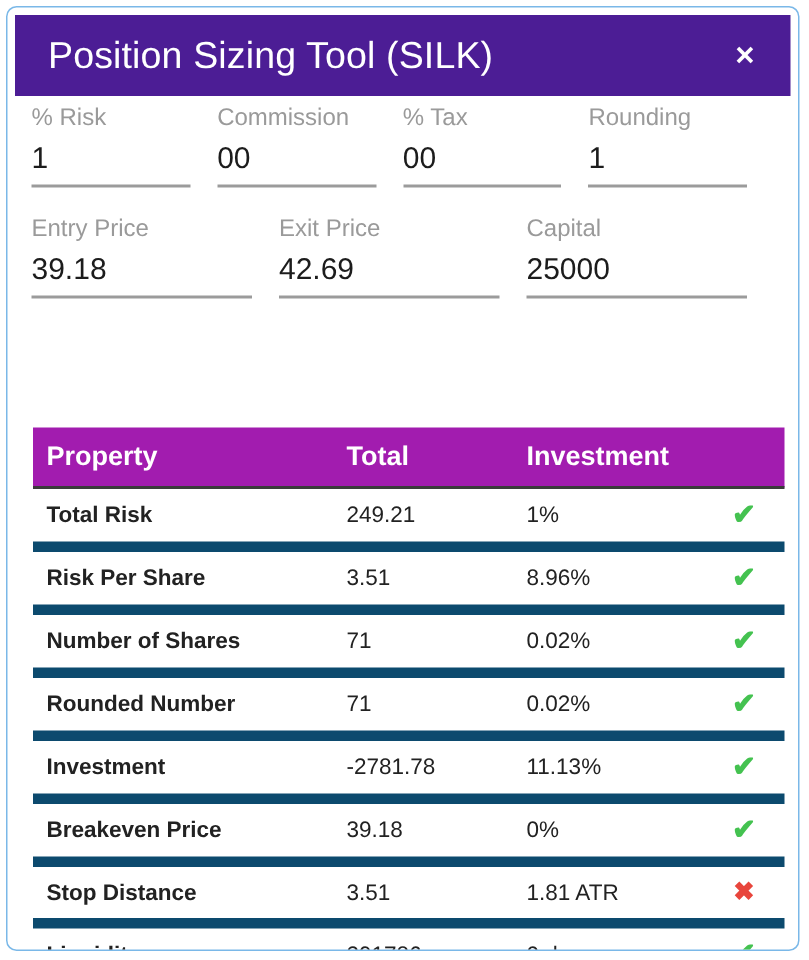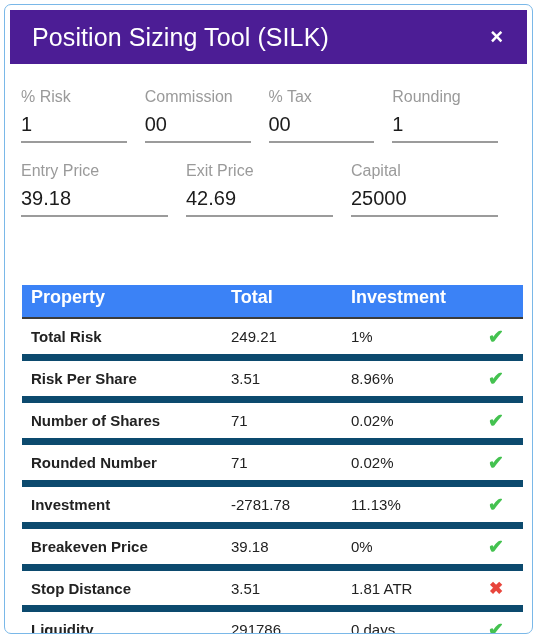--- a/index.html
+++ b/index.html
@@ -63,21 +63,21 @@
     position: absolute;
     left: 0;
     top: 64px;
     width: 527px;
   }
   .field-row {
     display: flex;
     padding: 0 16px;
     box-sizing: border-box;
   }
-  .field-row.row1 { margin-top: 18px; }
+  .field-row.row1 { }
   .field-row.row2 { margin-top: 18px; }
 
   .field {
     box-sizing: border-box;
     padding-right: 18px;
   }
   .row1 .field { width: 25%; }
   .row2 .field { width: 33.3333%; }
 
   .field-label {
@@ -108,26 +108,26 @@
     left: 17px;
     top: 280px;
     width: 501px;
   }
   table.results {
     width: 100%;
     border-collapse: collapse;
     table-layout: fixed;
   }
   table.results th {
-    background: #3b82f6;
+    background: #a21caf;
     color: #ffffff;
     font-size: 18px;
     font-weight: bold;
     text-align: left;
-    padding: 2px 0 9px 9px;
+    padding: 9px 0 9px 9px;
     border-bottom: 2px solid #3b3b3b;
   }
   table.results td {
     font-size: 15px;
     color: #222222;
     padding: 8px 0 8px 9px;
     border-bottom: 7px solid #0c4a6e;
     height: 18px;
     overflow: hidden;
     white-space: nowrap;

